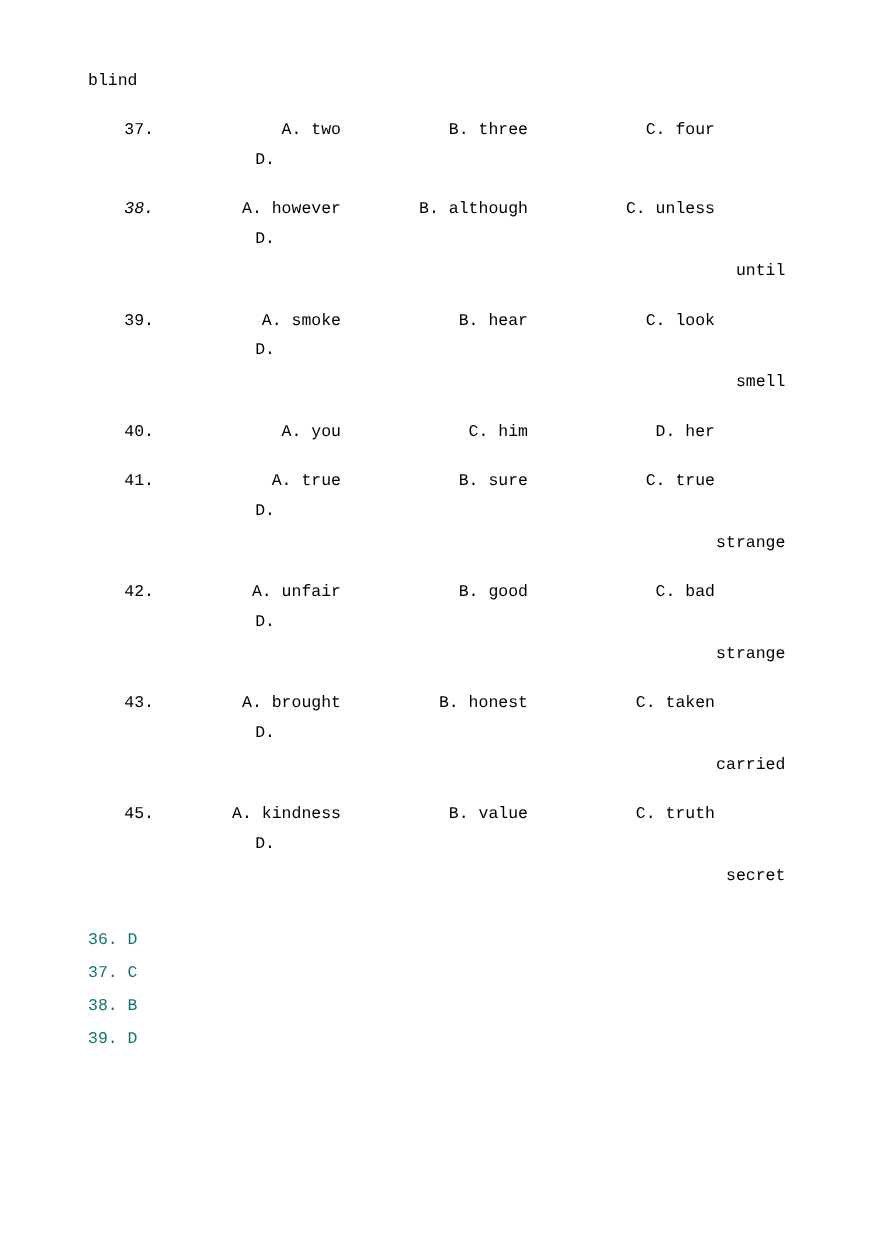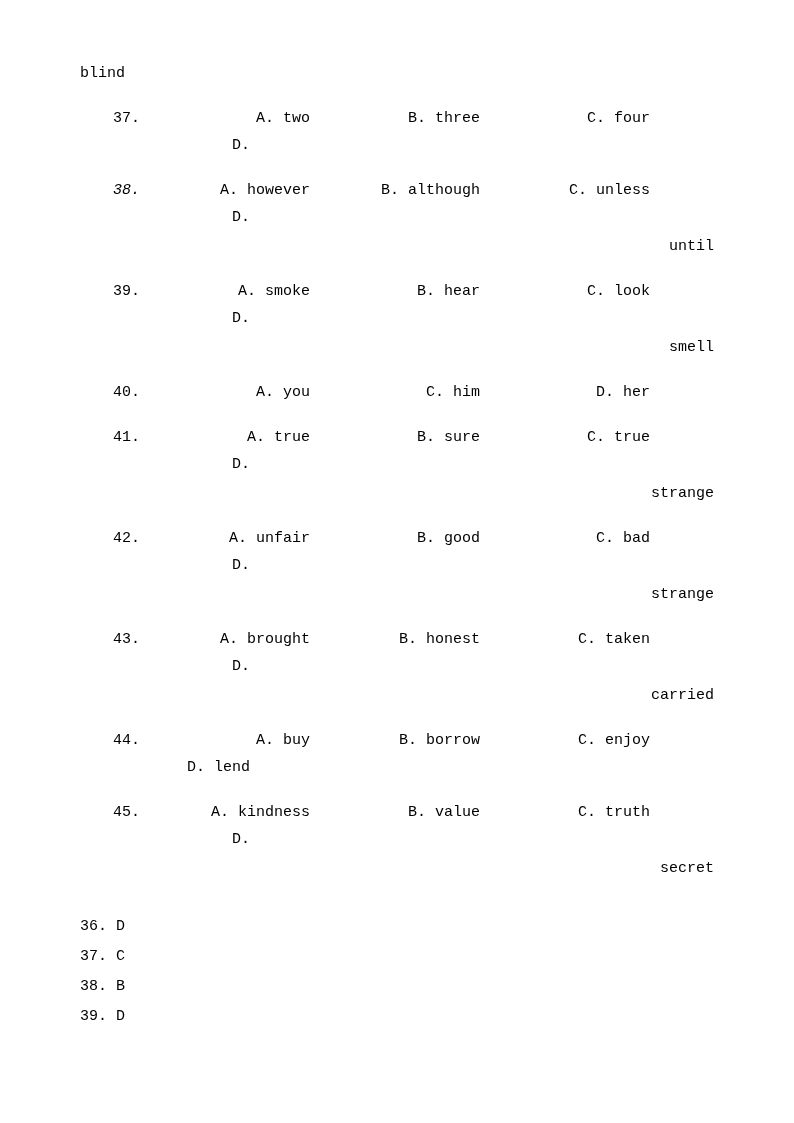--- a/index.html
+++ b/index.html
@@ -21,21 +21,21 @@
       margin-bottom: 2px;
     }
     .line-wrap {
       margin-bottom: 18px;
       text-align: right;
     }
     .answer-section {
       margin-top: 30px;
     }
     .answer-line {
-      color: #000000;
+      color: #0f766e;
       line-height: 2;
       font-size: 15px;
     }
     .options-row {
       display: flex;
       flex-wrap: wrap;
     }
     .opt {
       min-width: 170px;
       display: inline-block;
@@ -115,29 +115,20 @@
     <div class="options-row line">
       <span class="opt" style="min-width:60px;">43.</span>
       <span class="opt">A.  brought</span>
       <span class="opt">B.  honest</span>
       <span class="opt">C.  taken</span>
       <span class="opt">D.</span>
     </div>
     <div class="line">carried</div>
   </div>
 
-  <div class="line-wrap">
-    <div class="options-row line">
-      <span class="opt" style="min-width:60px;">44.</span>
-      <span class="opt">A.  buy</span>
-      <span class="opt">B.  borrow</span>
-      <span class="opt">C.  enjoy</span>
-      <span class="opt">D.  lend</span>
-    </div>
-  </div>
 
   <div class="line-wrap">
     <div class="options-row line">
       <span class="opt" style="min-width:60px;">45.</span>
       <span class="opt">A.  kindness</span>
       <span class="opt">B.  value</span>
       <span class="opt">C.  truth</span>
       <span class="opt">D.</span>
     </div>
     <div class="line">secret</div>

